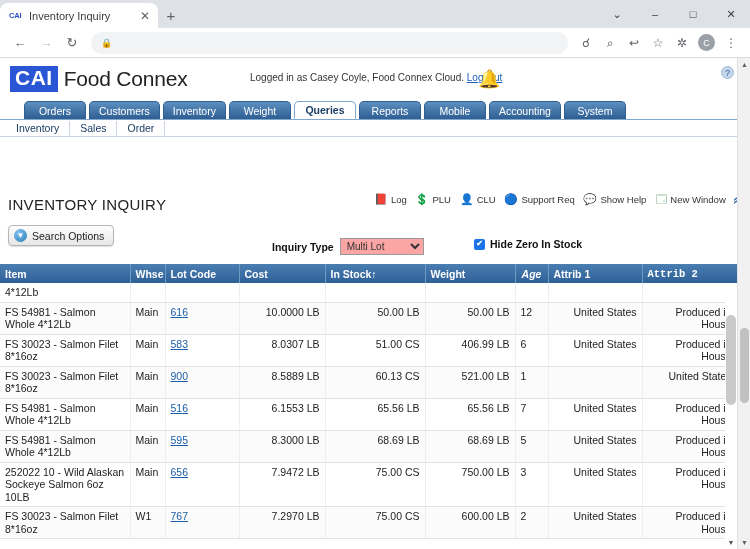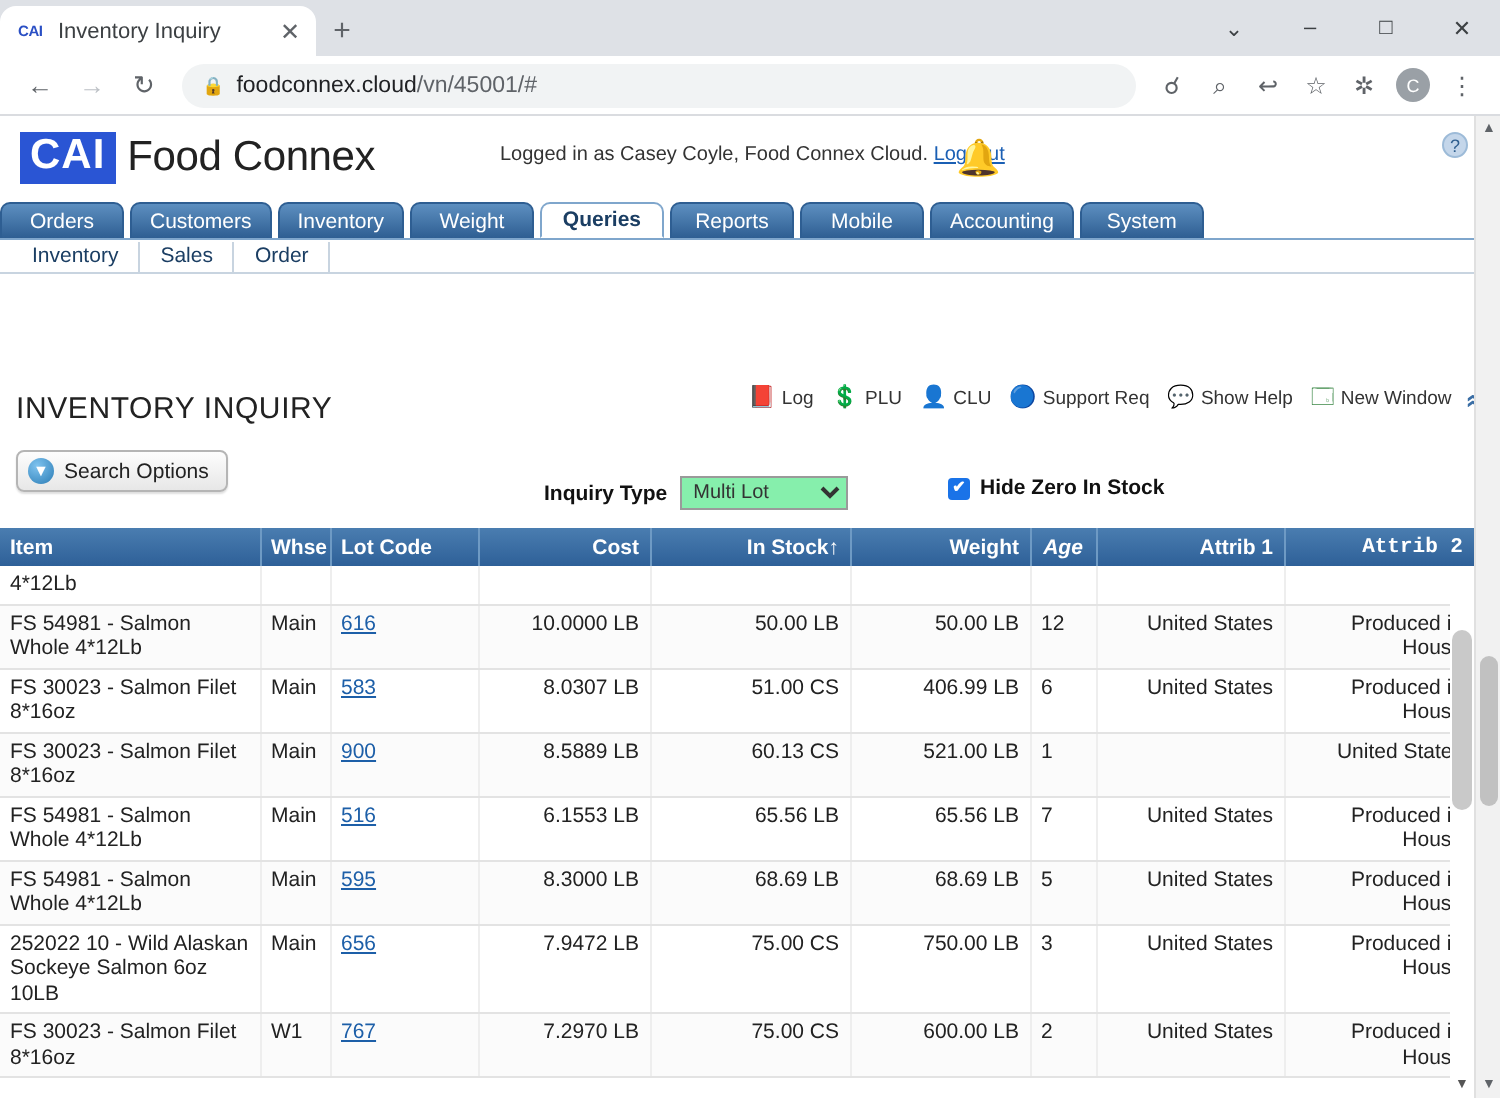--- a/index.html
+++ b/index.html
@@ -174,21 +174,21 @@
     font-size: 9px;
     display: flex; align-items: center; justify-content: center;
   }
 
   
   .navbar {
     height: 19px;
     position: relative;
     display: flex;
     align-items: flex-end;
-    padding-left: 0;
+    padding-left: 24px;
     gap: 3px;
     background: #ffffff;
   }
   .navtab {
     height: 18px;
     min-width: 62px;
     padding: 0 9px;
     border-radius: 5px 5px 0 0;
     background: linear-gradient(#5d8fc0, #2e5e92);
     color: #ffffff;
@@ -280,21 +280,21 @@
     position: absolute;
     left: 272px; top: 180px;
     display: flex; align-items: center;
     font-size: 10.5px;
     justify-content: space-between;
   }
   .inquiry-label { font-weight: bold; color: #111; margin-right: 6px; }
   .inquiry-select {
     width: 84px; height: 17px;
     border: 1px solid #9a9a9a;
-    background: #86efac;
+    background: #fca5a5;
     font-size: 10px;
     color: #333;
     font-family: "Liberation Sans", sans-serif;
     padding: 0 2px;
   }
   .hide-zero {
     position: absolute;
     left: 474px; top: 180px;
     display: flex; align-items: center; gap: 5px;
     font-size: 10.5px; font-weight: bold; color: #111;
@@ -320,21 +320,21 @@
   table.grid {
     border-collapse: collapse;
     width: 737px;
     table-layout: fixed;
   }
   table.grid thead th {
     background: linear-gradient(#4a7db0, #2e6098);
     color: #ffffff;
     font-size: 10.5px;
     font-weight: bold;
-    text-align: right;
+    text-align: left;
     padding: 3px 5px;
     border-right: 1px solid #6e9ac4;
     height: 19px;
     white-space: nowrap;
   }
   table.grid thead th.l { text-align: left; }
   table.grid thead th.c { text-align: center; }
   table.grid tbody td {
     font-size: 10.5px;
     color: #222;
@@ -428,21 +428,20 @@
     <div class="win-btn">✕</div>
   </div>
 </div>
 
 <div class="browser-toolbar">
   <div class="nav-btn">←</div>
   <div class="nav-btn disabled">→</div>
   <div class="nav-btn">↻</div>
   <div class="omnibox">
     <span class="lock-icon">🔒</span>
-    <span class="url-text"><span>foodconnex.cloud</span><span class="dim">/vn/45001/#</span></span>
   </div>
   <div class="tb-icon">☌</div>
   <div class="tb-icon">⌕</div>
   <div class="tb-icon">↩</div>
   <div class="tb-icon">☆</div>
   <div class="tb-icon">✲</div>
   <div class="profile-avatar">C</div>
   <div class="tb-icon">⋮</div>
 </div>
 

